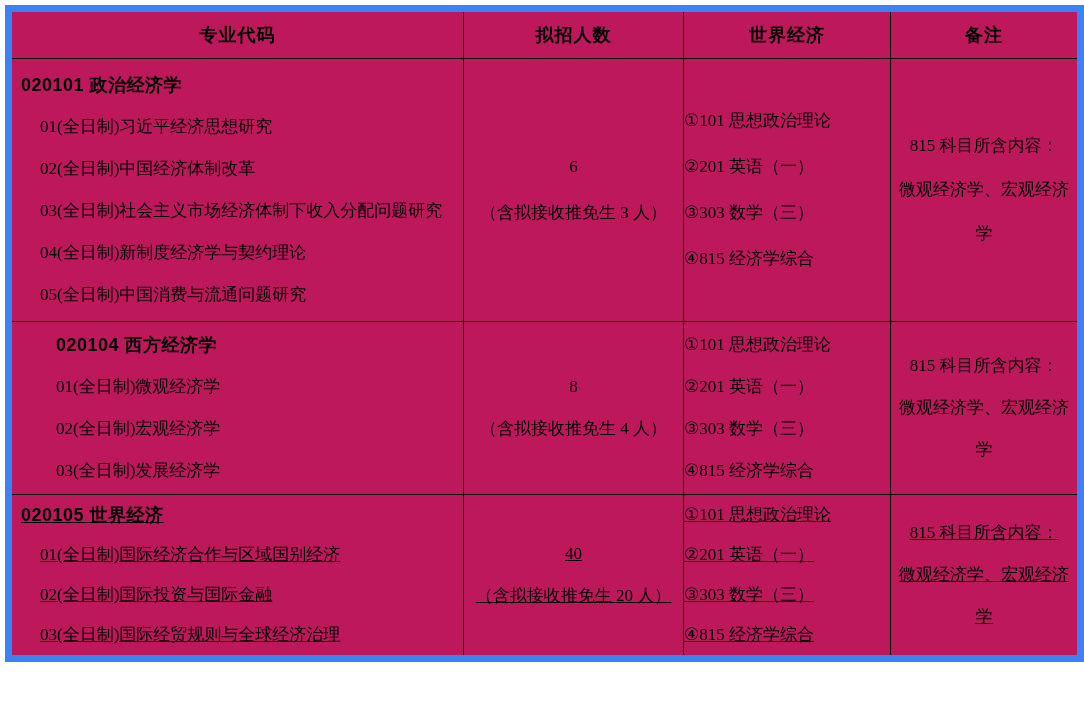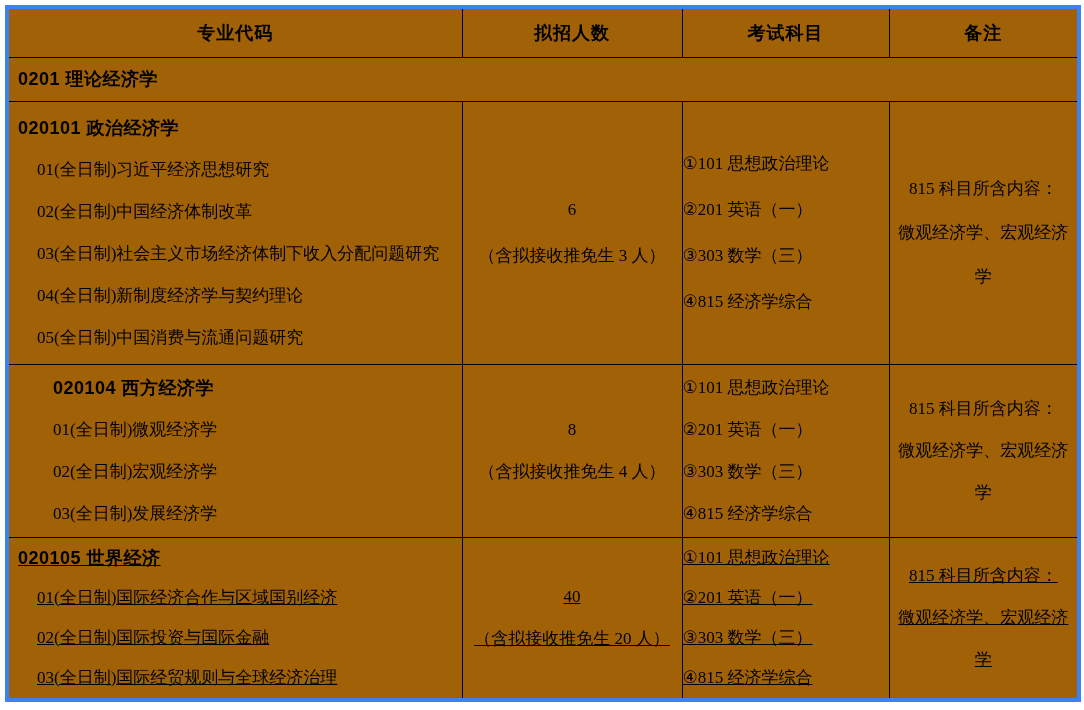--- a/index.html
+++ b/index.html
@@ -11,22 +11,22 @@
     color: #000000;
   }
   .page {
     padding: 5px 5px 0 5px;
     box-sizing: border-box;
   }
   table.adm {
     border-collapse: collapse;
     table-layout: fixed;
     width: 1072px;
-    border: 4px solid #3b82f6;
-    background: #a16207;
+    border: 7px solid #3b82f6;
+    background: #be185d;
   }
   table.adm th, table.adm td {
     border: 1.5px solid #000;
     padding: 0;
     vertical-align: middle;
     overflow: visible;
   }
   
   tr.hdr { height: 50px; }
   tr.hdr th {
@@ -97,27 +97,24 @@
       <col style="width:455px">
         <col style="width:220px">
         <col style="width:207px">
         <col style="width:190px">
     </colgroup>
 
     <tbody>
         <tr class="hdr">
       <th>专业代码</th>
       <th>拟招人数</th>
-      <th>考试科目</th>
+      <th>世界经济</th>
       <th>备注</th>
     </tr>
 
-    <tr class="cat">
-      <td colspan="4">0201 理论经济学</td>
-    </tr>
 
     <tr class="s1">
       <td class="c1">
         <div class="stitle">020101 政治经济学</div>
         <div class="prog">01(全日制)习近平经济思想研究</div>
         <div class="prog">02(全日制)中国经济体制改革</div>
         <div class="prog">03(全日制)社会主义市场经济体制下收入分配问题研究</div>
         <div class="prog">04(全日制)新制度经济学与契约理论</div>
         <div class="prog">05(全日制)中国消费与流通问题研究</div>
       </td>

